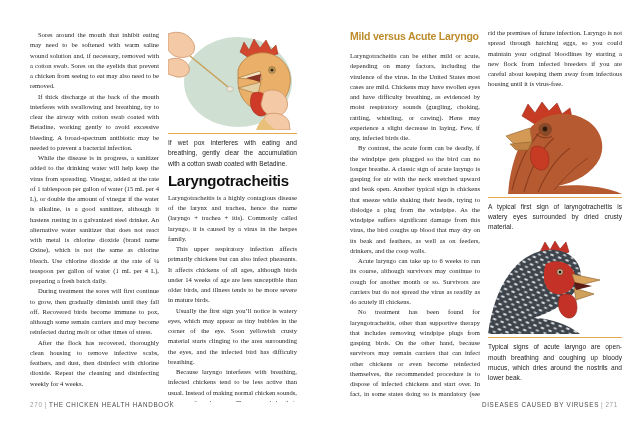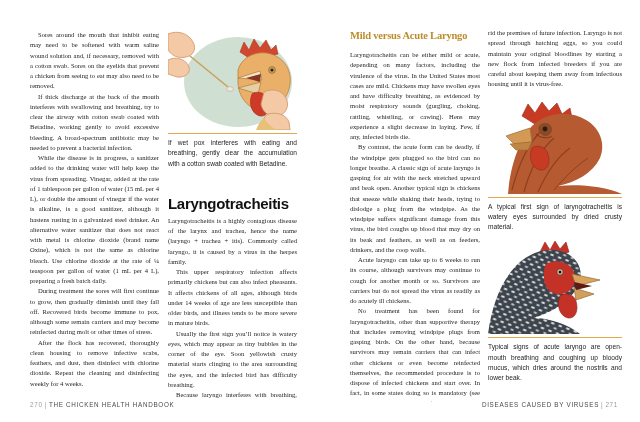--- a/index.html
+++ b/index.html
@@ -12,27 +12,27 @@
     hyphens:auto; -webkit-hyphens:auto; color:#1e1e1e;
   }
   .bodytext p.ind { text-indent:8px; }
 
   #col1 { left:30px;  width:129px; }
   #col2 { left:168px; width:129px; }
   #col3 { left:350px; width:130px; }
   #col4 { left:488px; width:134px; top:28px; height:374px; }
 
   .subhead {
-    font-family:Liberation Serif, serif; font-weight:bold;
+    font-family:Liberation Sans, sans-serif; font-weight:bold;
     font-size:10.5px; color:#bd8c2b; letter-spacing:-0.2px; margin-bottom:9px;
   }
   .bighead {
     font-family:"Liberation Sans", sans-serif; font-weight:bold;
     font-size:15px; color:#111; letter-spacing:-0.3px;
-    margin-top:26px; margin-bottom:4px;
+    margin-top:3px; margin-bottom:4px;
   }
   .caption {
     font-family:"Liberation Sans", sans-serif; font-size:6.6px;
     line-height:8.6px; color:#3c3c3c; text-align:left;
   }
   .caption-rule { border-top:1.6px solid #e3a94a; margin:3px 0 4px 0; }
 
   .figure { display:block; }
 
   .footer {

